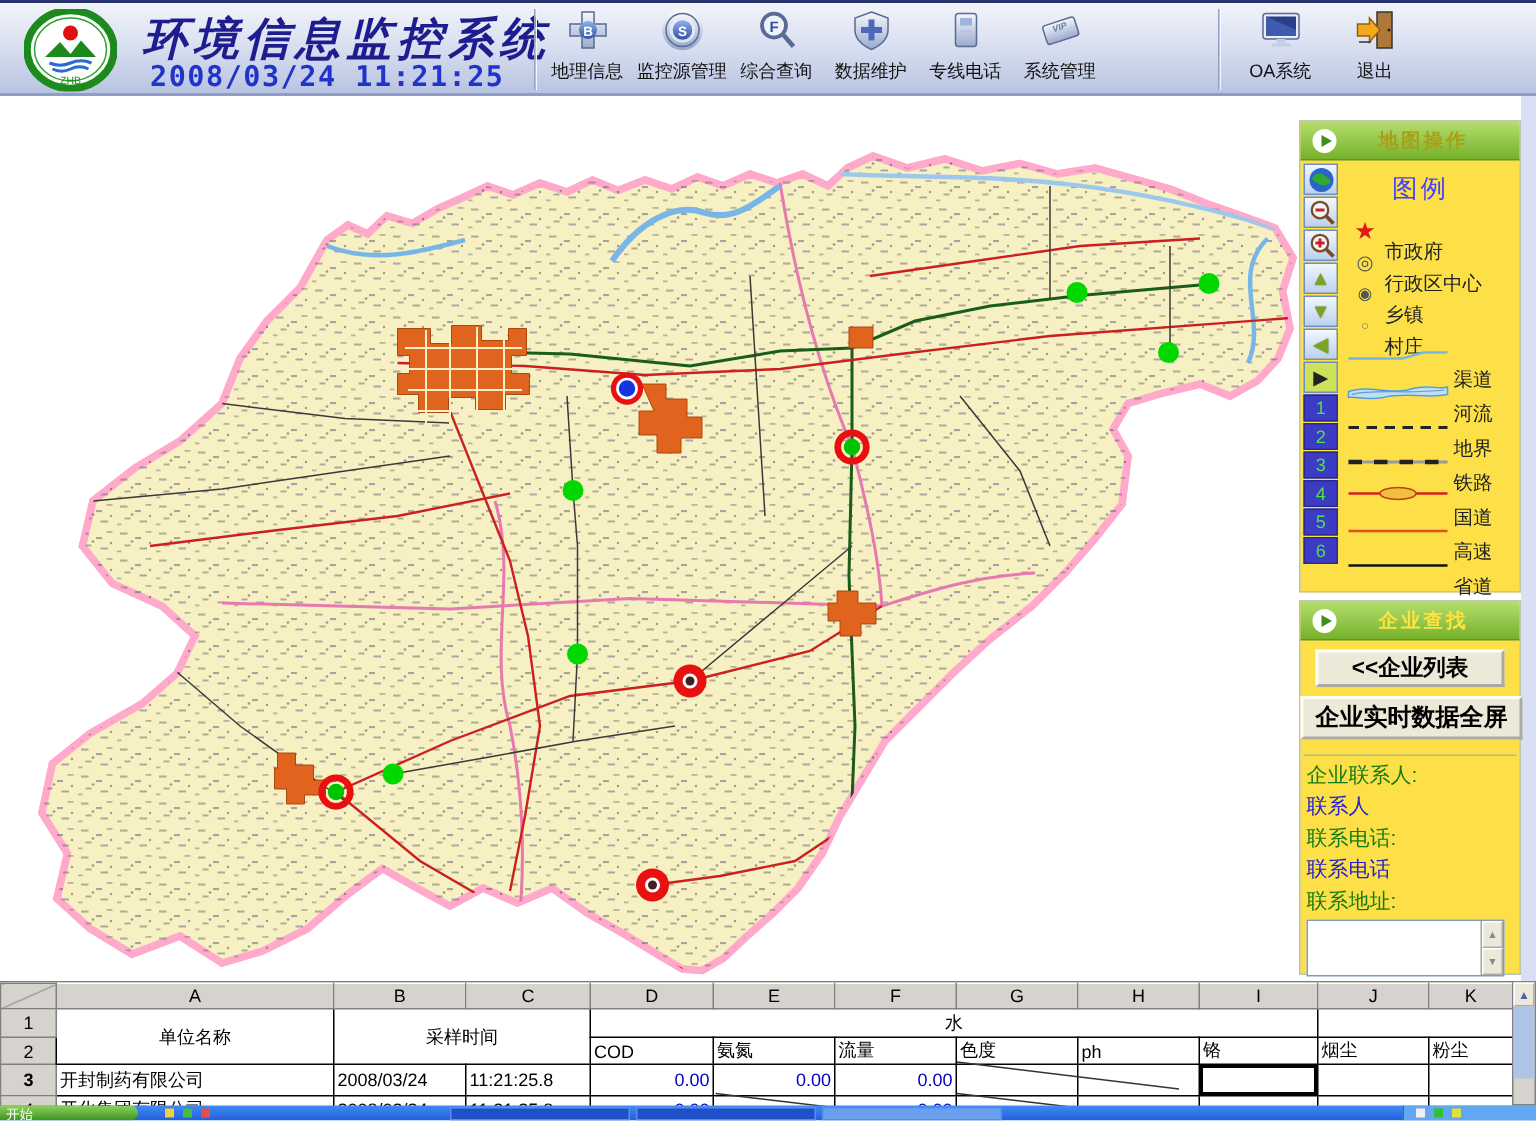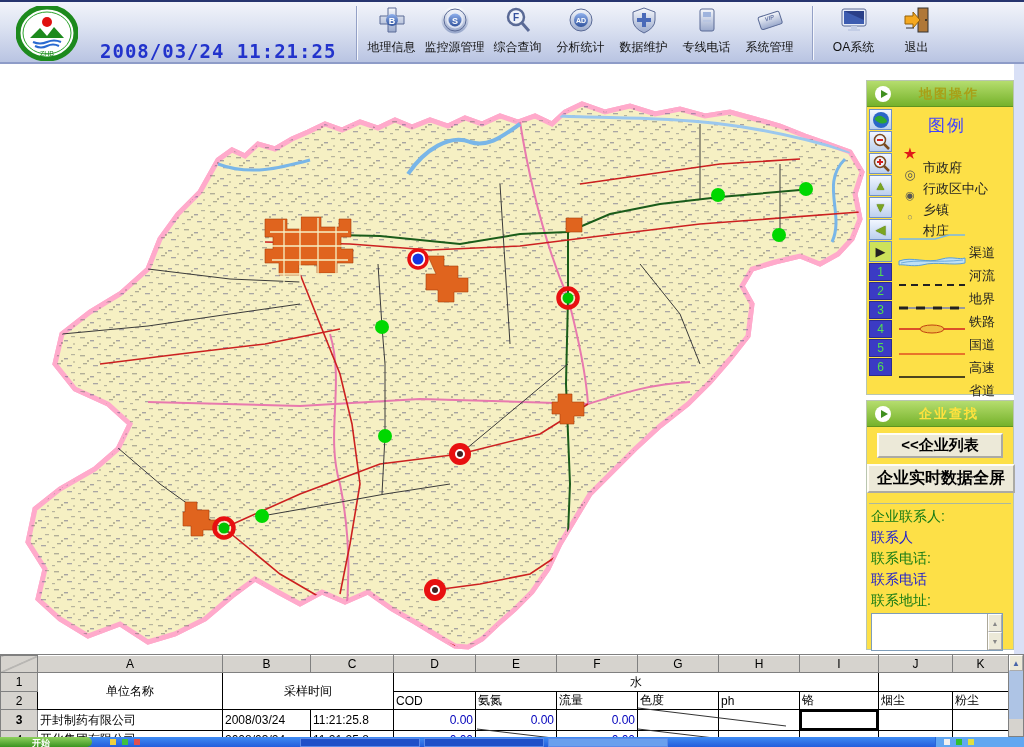--- a/index.html
+++ b/index.html
@@ -80,21 +80,21 @@
   .selcell{box-shadow:inset 0 0 0 2px #000;}
   .diagsvg{position:absolute;left:0;top:0;pointer-events:none;}
   .vscroll{position:absolute;left:1008px;top:654px;width:16px;height:83px;background:#d6d3ce;border:1px solid #808080;box-sizing:border-box;}
   .vscroll .up{height:16px;background:#ece9d8;border:1px outset #fff;box-sizing:border-box;
                display:flex;align-items:center;justify-content:center;font-size:8px;color:#4a66a8;}
   .vscroll .track{height:48px;background:#aec4e5;}
 
   
   .task{position:absolute;left:0;top:737px;width:1024px;height:10px;background:linear-gradient(#3f8cf3,#245edc);overflow:hidden;}
   .start{position:absolute;left:0;top:0;width:92px;height:10px;background:linear-gradient(#8fd15f,#3a9420);
-         border-radius:0 5px 5px 0;color:#fff;font-size:9px;font-weight:bold;padding-left:32px;box-sizing:border-box;}
+         border-radius:0 5px 5px 0;color:#fff;font-size:9px;font-weight:normal;padding-left:4px;box-sizing:border-box;}
   .tbtnwin{position:absolute;top:1px;height:9px;background:#1e50c8;border:1px solid #5c8ae8;box-sizing:border-box;}
   .tray{position:absolute;right:0;top:0;width:88px;height:10px;background:#61a7f1;border-left:1px solid #2a66d8;}
   .tico{position:absolute;top:2px;width:6px;height:6px;}
 </style>
 </head>
 <body>
 
 <svg width="0" height="0" style="position:absolute">
   <defs>
     <linearGradient id="gsil" x1="0" y1="0" x2="0" y2="1">
@@ -123,20 +123,21 @@
     <svg width="62" height="55" viewBox="0 0 62 55">
       <ellipse cx="31" cy="27" rx="29" ry="26" fill="#fff" stroke="#1d8a1d" stroke-width="5"></ellipse>
       <ellipse cx="31" cy="27" rx="24" ry="21" fill="#fff" stroke="#2aa22a" stroke-width="1"></ellipse>
       <circle cx="31" cy="16" r="5" fill="#e01010"></circle>
       <path d="M14 32 L24 22 L31 30 L38 21 L48 32 Z" fill="#1d8a1d"></path>
       <path d="M17 36 q7 3 14 0 q7 -3 14 0" stroke="#2a6ad0" stroke-width="2" fill="none"></path>
       <path d="M19 40 q6 3 12 0 q6 -3 12 0" stroke="#2a6ad0" stroke-width="2" fill="none"></path>
       <text x="31" y="50" text-anchor="middle" font-size="7" fill="#1d8a1d">ZHB</text>
     </svg>
   </div>
+  <div class="ttl">环境信息监控系统</div>
   <div class="dt">2008/03/24  11:21:25</div>
 
   <div class="vsep" style="left:356px"></div>
   <div class="vsep" style="left:812px"></div>
 
   <div class="nav" style="left:360px">
     <div class="nitem">
       <div class="ic">
           <span>
         <svg width="28" height="28" viewBox="0 0 28 28">
@@ -162,31 +163,20 @@
     <div class="nitem">
       <div class="ic">
           <span>
         <svg width="28" height="28" viewBox="0 0 28 28">
               <circle cx="12" cy="11" r="8" fill="#eef2fa" stroke="#5a6a96" stroke-width="2.5"></circle>
               <line x1="18" y1="17" x2="25" y2="25" stroke="#5a6a96" stroke-width="3"></line>
               <text x="12" y="15" text-anchor="middle" font-size="10" font-weight="bold" fill="#33509e">F</text>
             </svg></span>
         </div>
       <div class="lb">综合查询</div>
-    </div>
-    <div class="nitem">
-      <div class="ic">
-          <span>
-        <svg width="28" height="28" viewBox="0 0 28 28">
-              <circle cx="14" cy="14" r="11" fill="url(#gsil)" stroke="#5a6a96"></circle>
-              <circle cx="14" cy="14" r="7" fill="url(#gblu)"></circle>
-              <text x="14" y="17" text-anchor="middle" font-size="7" font-weight="bold" fill="#fff">AD</text>
-            </svg></span>
-        </div>
-      <div class="lb">分析统计</div>
     </div>
     <div class="nitem">
       <div class="ic">
           <span>
         <svg width="28" height="28" viewBox="0 0 28 28">
               <path d="M14 2 L25 6 V14 Q25 22 14 27 Q3 22 3 14 V6 Z" fill="url(#gsil)" stroke="#5a6a96"></path>
               <path d="M12 7h4v5h5v4h-5v5h-4v-5H7v-4h5z" fill="#4a6ab8"></path>
             </svg></span>
         </div>
       <div class="lb">数据维护</div>

